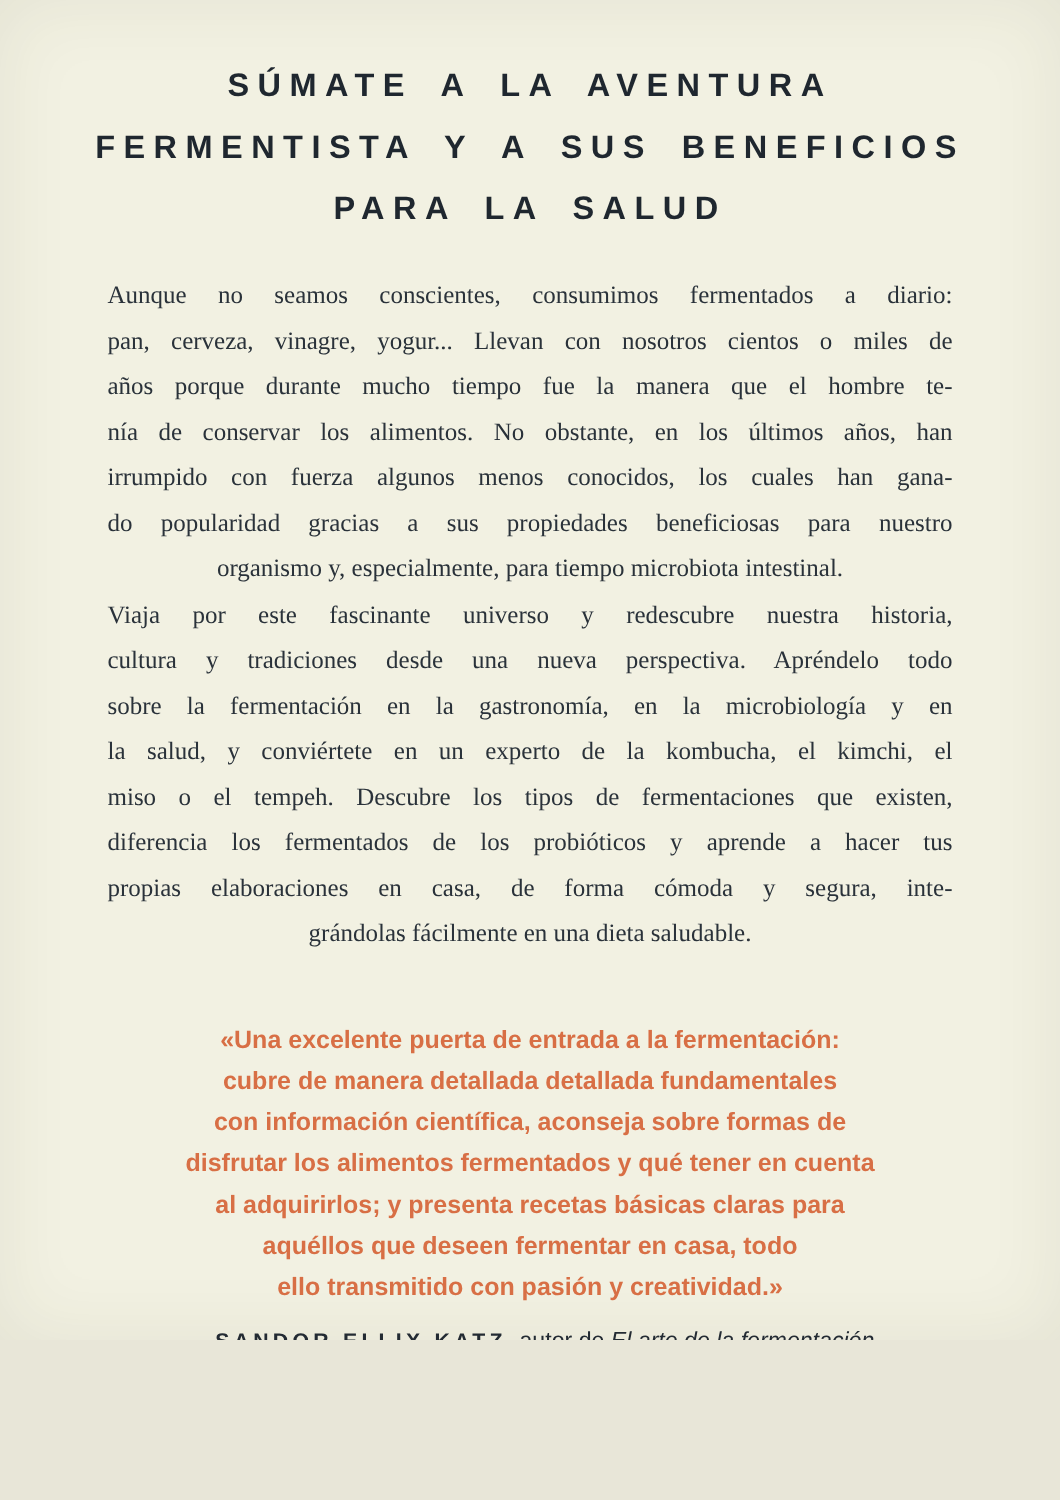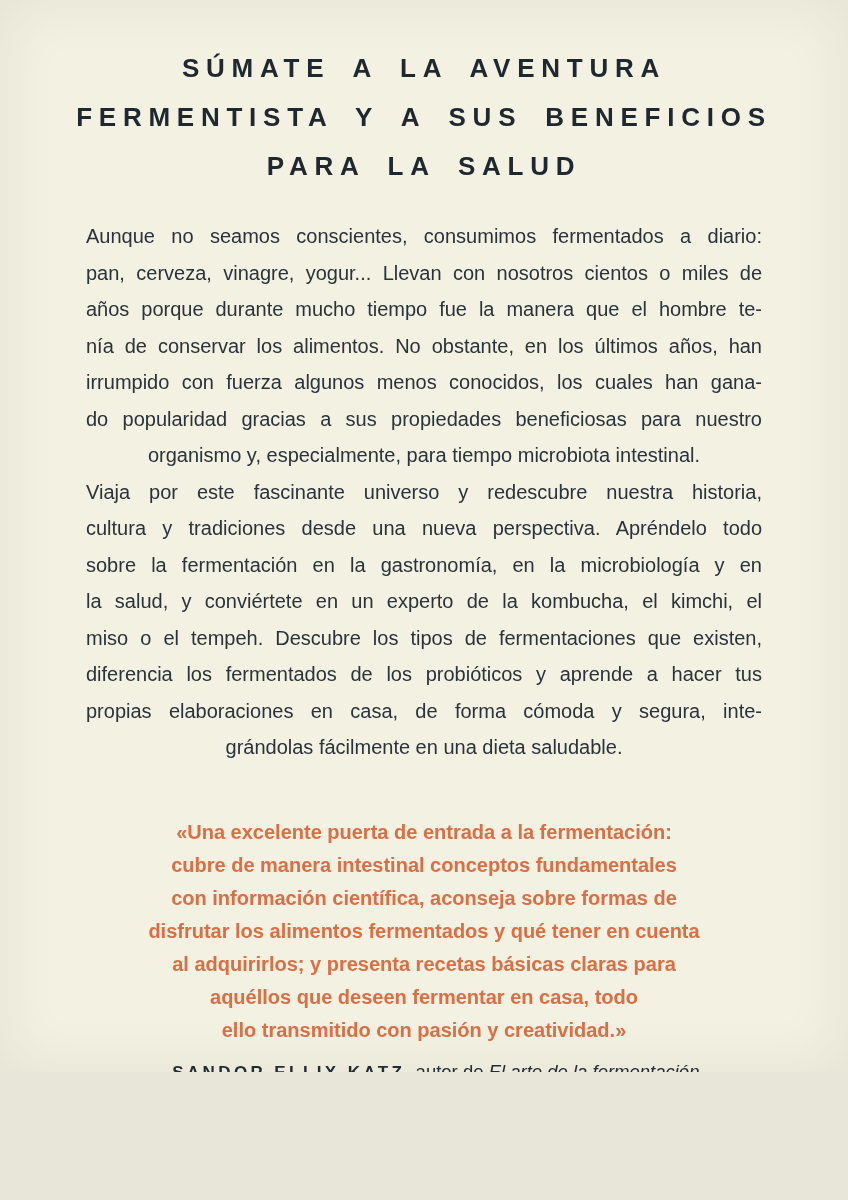--- a/index.html
+++ b/index.html
@@ -27,21 +27,21 @@
   
   .para {
     width:676px;
     margin:0 auto;
     font-size:20px;
     line-height:36.5px;
     color:#2a323a;
   }
   .para-1 { margin-top:27px; }
   .para-2 { }
-  .para .line { text-align:justify; text-align-last:justify; }
+  .para .line { text-align:justify; text-align-last:justify;font-family:Liberation Serif, serif; }
   .para .line.last { text-align-last:center; }
   
   .quote {
     width:690px;
     margin:50px auto 0;
     text-align:center;
     font-weight:bold;
     font-size:20px;
     line-height:33px;
     color:#d86f45;
@@ -136,21 +136,21 @@
       <div class="line">sobre la fermentación en la gastronomía, en la microbiología y en</div>
       <div class="line">la salud, y conviértete en un experto de la kombucha, el kimchi, el</div>
       <div class="line">miso o el tempeh. Descubre los tipos de fermentaciones que existen,</div>
       <div class="line">diferencia los fermentados de los probióticos y aprende a hacer tus</div>
       <div class="line">propias elaboraciones en casa, de forma cómoda y segura, inte-</div>
       <div class="line last">grándolas fácilmente en una dieta saludable.</div>
     </section>
 
   <section class="quote">
       <div class="line">«Una excelente puerta de entrada a la fermentación:</div>
-      <div class="line">cubre de manera intestinal conceptos fundamentales</div>
+      <div class="line">cubre de manera detallada detallada fundamentales</div>
       <div class="line">con información científica, aconseja sobre formas de</div>
       <div class="line">disfrutar los alimentos fermentados y qué tener en cuenta</div>
       <div class="line">al adquirirlos; y presenta recetas básicas claras para</div>
       <div class="line">aquéllos que deseen fermentar en casa, todo</div>
       <div class="line last">ello transmitido con pasión y creatividad.»</div>
     </section>
 
   <div class="attribution">
     <span>— </span><span class="attr-name">SANDOR ELLIX KATZ</span><span>, autor de </span><span class="attr-work">El arte de la fermentación</span>
   </div>

